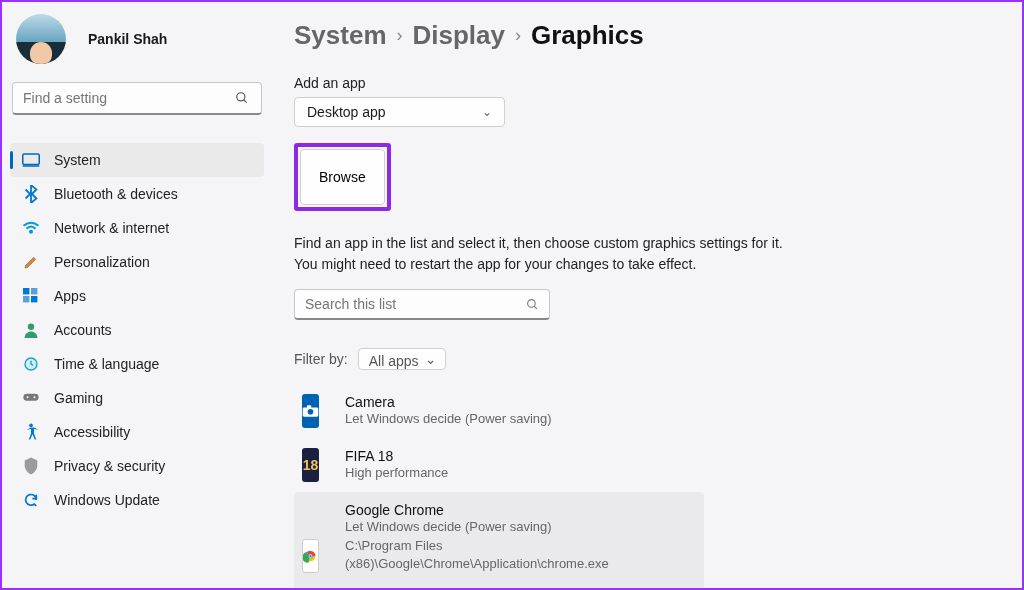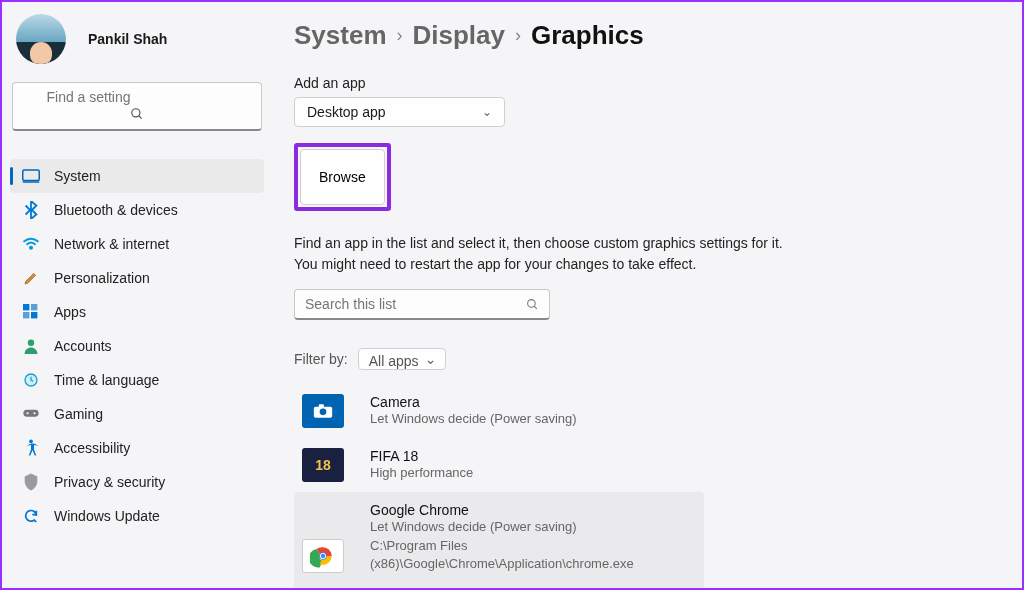--- a/index.html
+++ b/index.html
@@ -45,21 +45,20 @@
   .user-name { font-weight: 600; font-size: 14px; }
   .search-wrap {
     display: flex;
     align-items: center;
     background: #fdfdfd;
     border: 1px solid #c8c8c8;
     border-bottom: 2px solid #888;
     border-radius: 4px;
     padding: 6px 10px;
     margin: 0 2px 28px 2px;
-    flex-direction: column;
   }
   .search-input {
     border: none;
     outline: none;
     flex: 1;
     font-size: 14px;
     background: transparent;
     color: #555;
   }
   .nav { list-style: none; }
@@ -163,21 +162,21 @@
     gap: 26px;
     padding: 10px 8px;
     align-items: flex-end;
   }
   .app-item.selected {
     background: #eaeaec;
     border-radius: 4px;
     flex-wrap: wrap;
   }
   .app-icon {
-    width: 42px; height: 34px;
+    width: 17px; height: 34px;
     border-radius: 3px;
     flex-shrink: 0;
     display:flex; align-items:center; justify-content:center;
     font-weight: 700; color: #fff; font-size: 14px;
   }
   .app-meta { flex: 1; }
   .app-name { font-size: 14px; color: #111; }
   .app-sub { font-size: 13px; color: #666; line-height: 1.4; }
   .app-actions {
     width: 100%;

